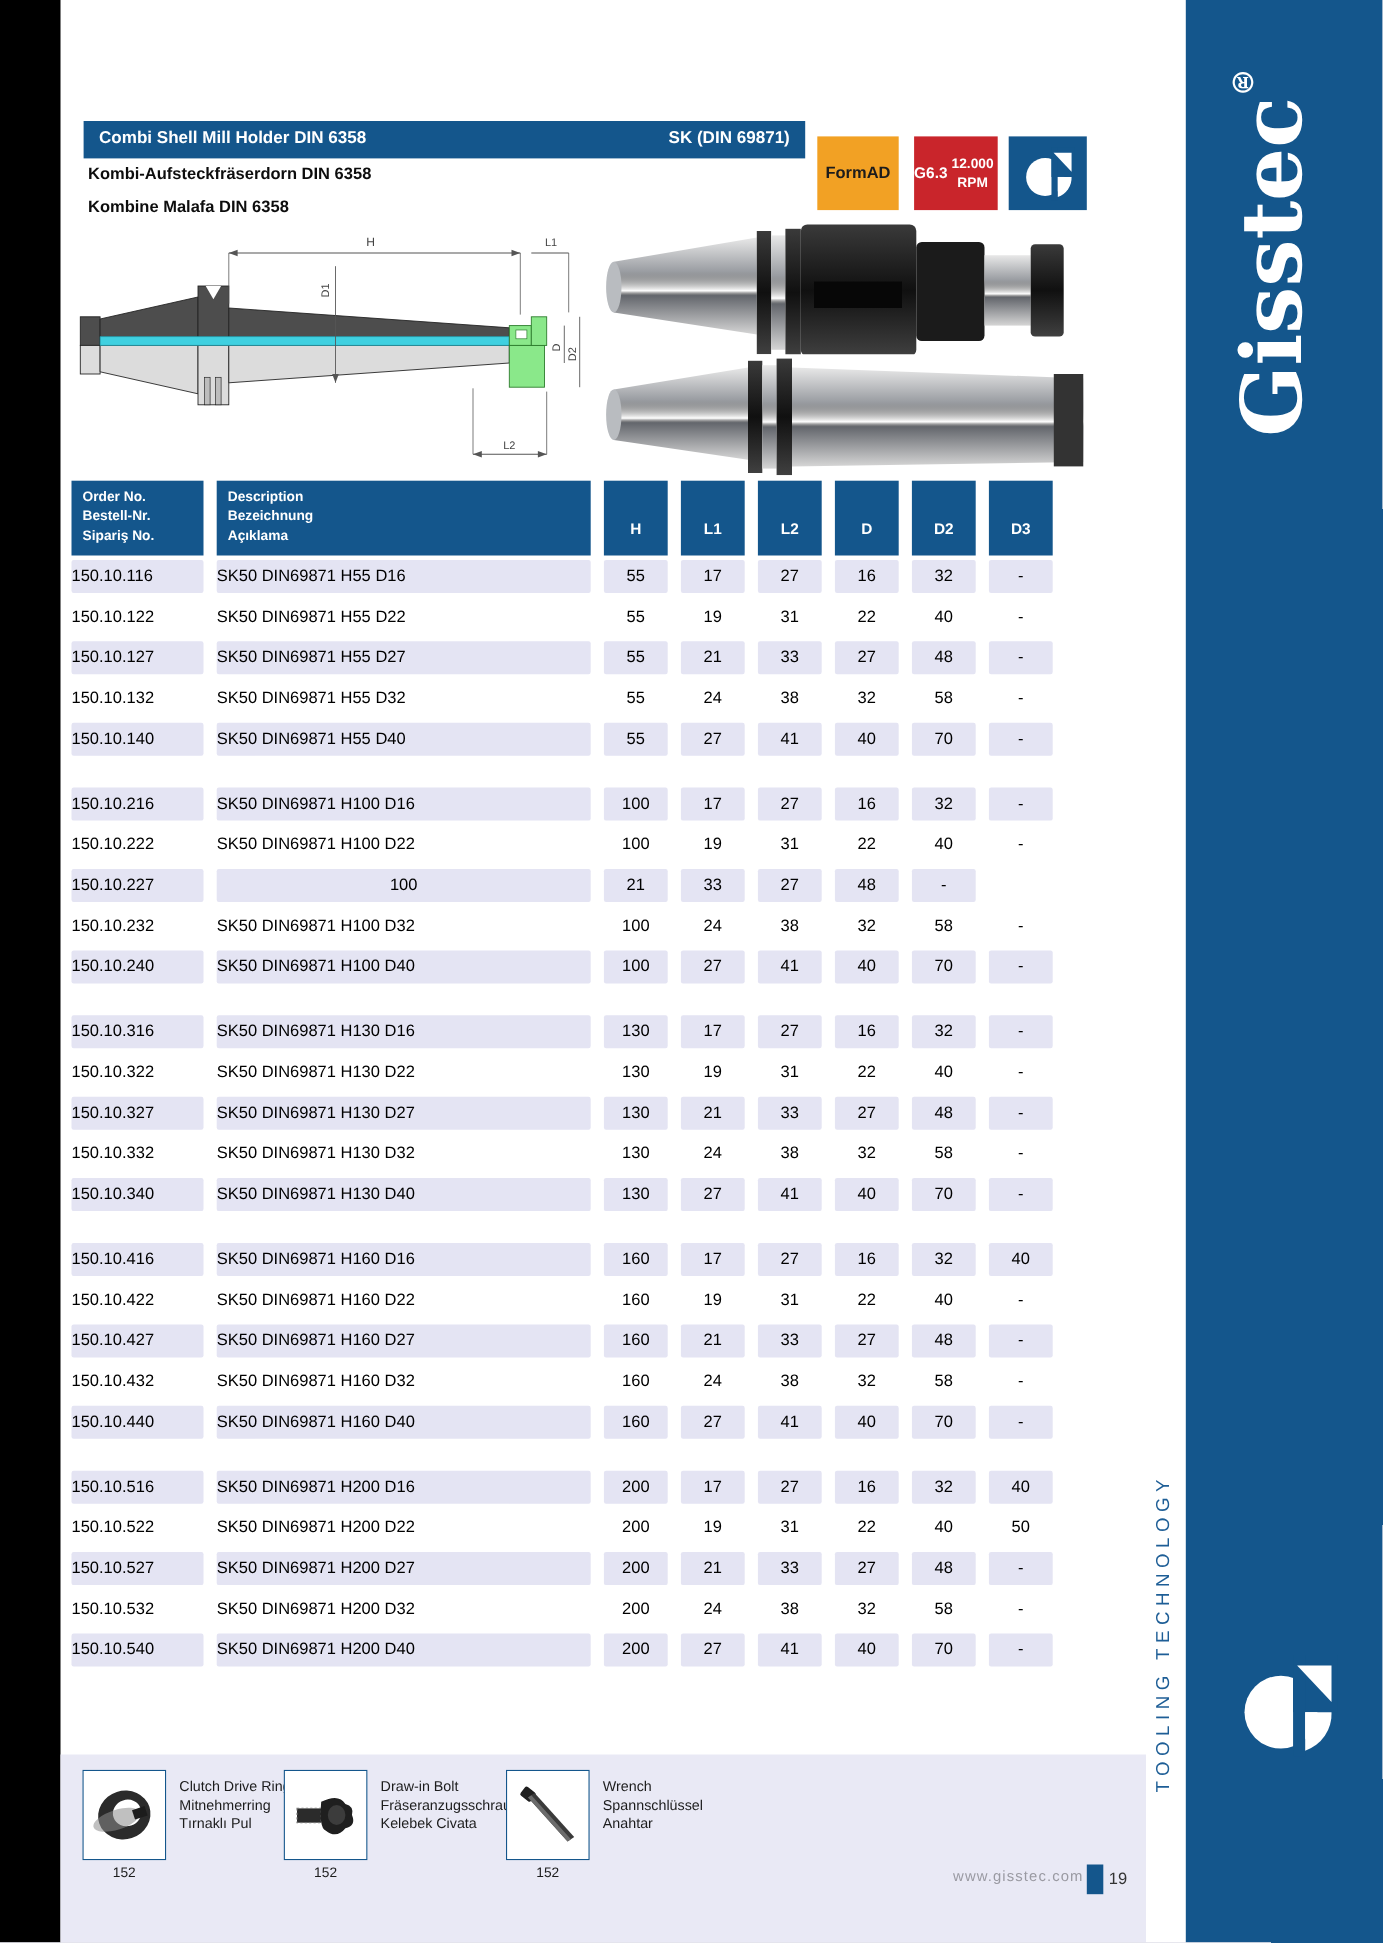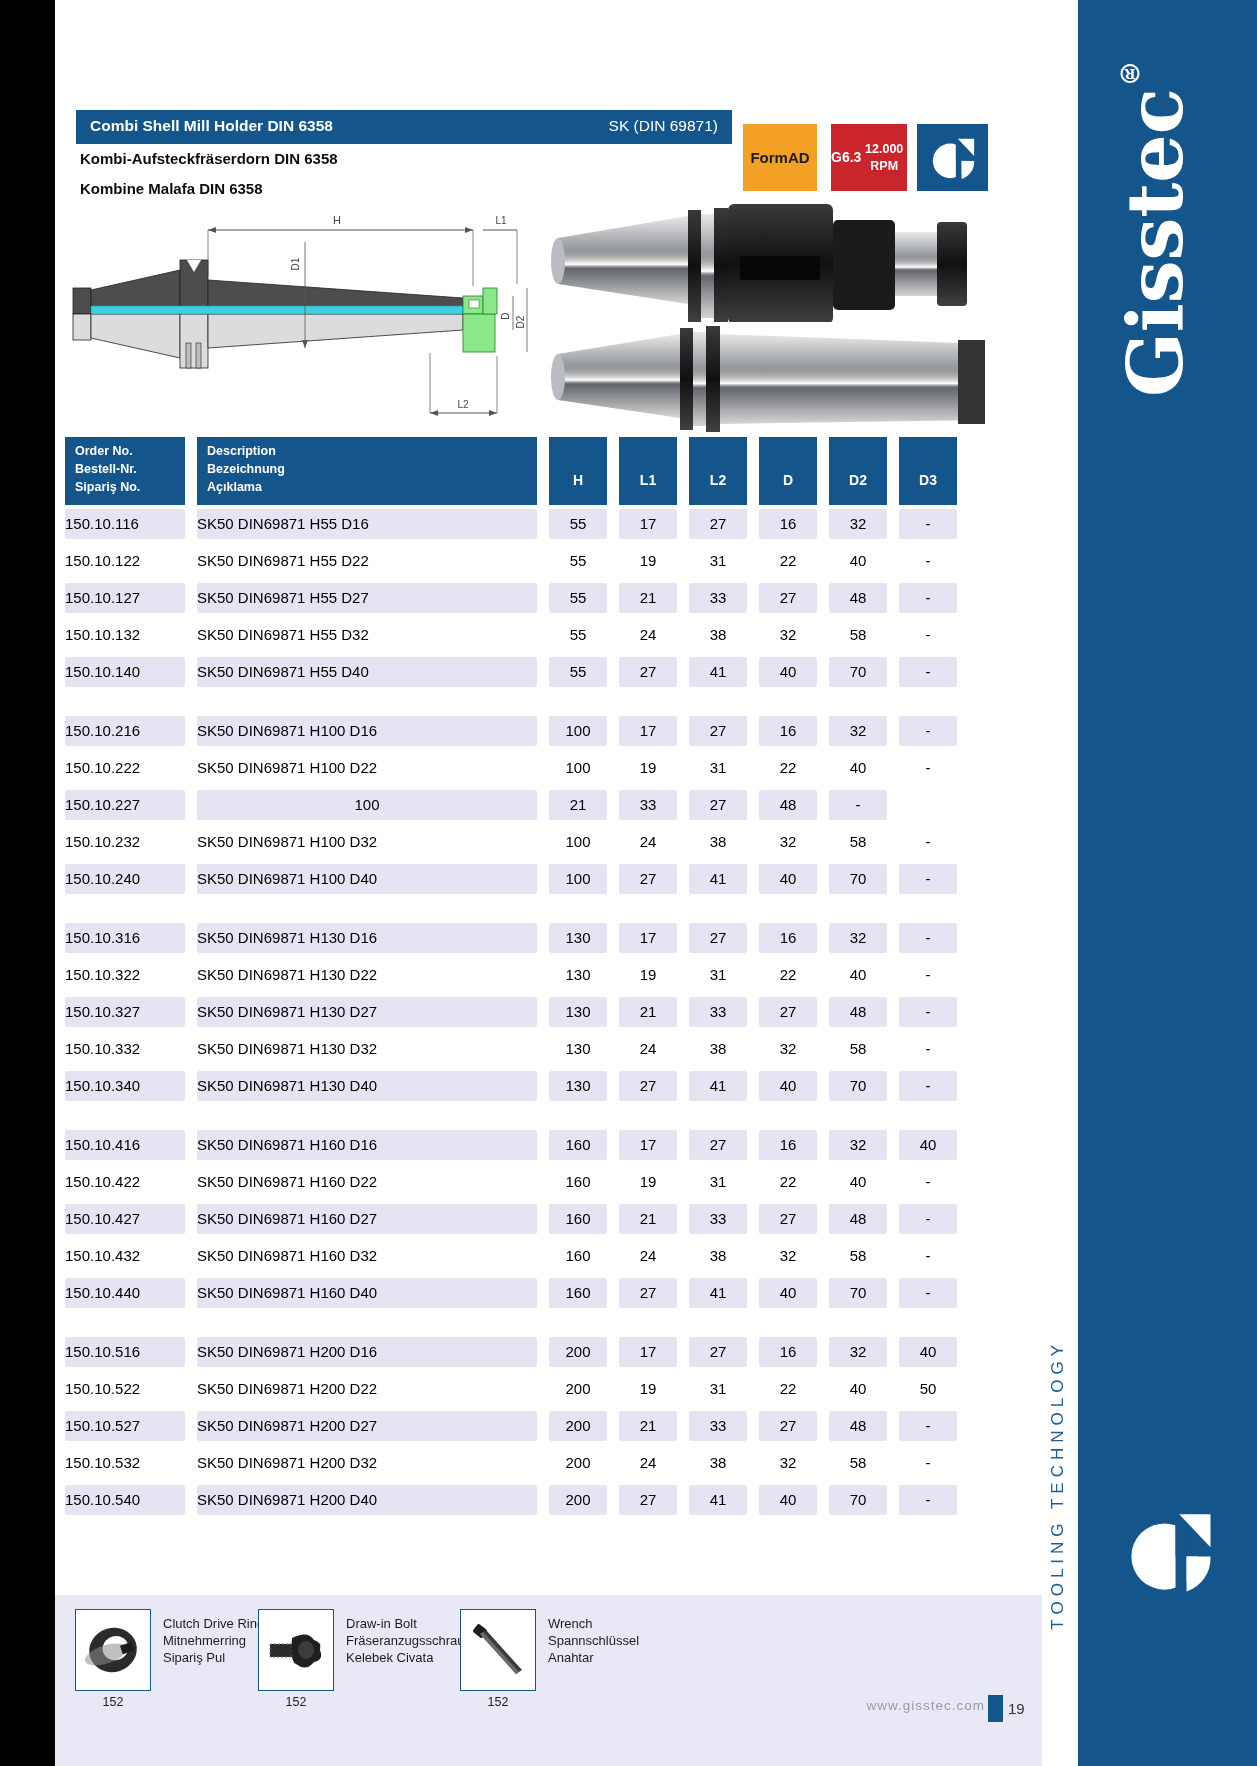--- a/index.html
+++ b/index.html
@@ -8,21 +8,21 @@
   .abs{position:absolute;}
 
   
   .black-strip{left:0;top:0;width:55px;height:1766px;background:#000;}
   .edge-white-strip{left:1042px;top:0;width:36px;height:1766px;background:#ffffff;z-index:5;}
   .side-panel{left:1078px;top:0;width:179px;height:1766px;background:#14568c;z-index:5;}
 
   
   .title-bar{left:76px;top:110px;width:656px;height:34px;background:#14568c;color:#fff;}
   .title-bar .t-left{position:absolute;left:14px;top:7px;font-size:15.5px;font-weight:bold;}
-  .title-bar .t-right{position:absolute;right:14px;top:7px;font-size:15.5px;font-weight:normal;}
+  .title-bar .t-right{position:absolute;right:14px;top:7px;font-size:15.5px;font-weight:bold;}
   .subtitle{left:80px;font-size:15px;font-weight:bold;color:#0d0d0d;}
   .badge{top:124px;height:67px;display:flex;flex-direction:row;align-items:center;justify-content:center;
          font-weight:bold;text-align:center;}
   .badge-form{left:743px;width:74px;background:#f2a124;color:#1c1c1c;font-size:15px;line-height:19px;}
   .badge-rpm{left:831px;width:76px;background:#c9252b;color:#fff;font-size:12.5px;line-height:17px;}
   .badge-logo{left:917px;width:71px;background:#14568c;}
 
   
   .table{left:65px;top:437px;width:892px;}
   .thead,.trow{display:grid;grid-template-columns:120px 340px repeat(6,58px);column-gap:12px;}
@@ -473,21 +473,21 @@
         <svg width="60" height="60" viewBox="0 0 60 60">
           <ellipse cx="30" cy="30" rx="24" ry="22" fill="#2b2b2b" transform="rotate(-18 30 30)"></ellipse>
           <ellipse cx="33" cy="29" rx="13" ry="12" fill="#fff" transform="rotate(-18 30 30)"></ellipse>
           <ellipse cx="22" cy="32" rx="22" ry="9" fill="#8d8d8d" transform="rotate(-18 30 30)" opacity="0.55"></ellipse>
           <rect x="38" y="28" width="12" height="9" fill="#1c1c1c" transform="rotate(-18 30 30)"></rect>
         </svg>
       </div>
       <div class="acc-labels">
         <div>Clutch Drive Ring</div>
         <div>Mitnehmerring</div>
-        <div>Sipariş Pul</div>
+        <div>Tırnaklı Pul</div>
       </div>
       <div class="acc-page">152</div>
     </div>
     <div class="acc-item" style="left:203px;">
       <div class="acc-box">
         <svg width="60" height="60" viewBox="0 0 60 60">
           <rect x="4" y="24" width="22" height="13" fill="#2b2b2b"></rect>
           <path d="M4,24 h22 v13 h-22 z" fill="none" stroke="#777" stroke-width="1" stroke-dasharray="2,2"></path>
           <path d="M26,18 q16,-8 22,2 q8,2 6,10 q4,10 -6,12 q-8,10 -18,2 q-6,-2 -4,-26 z" fill="#1f1f1f"></path>
           <ellipse cx="40" cy="30" rx="8" ry="9" fill="#3c3c3c"></ellipse>

